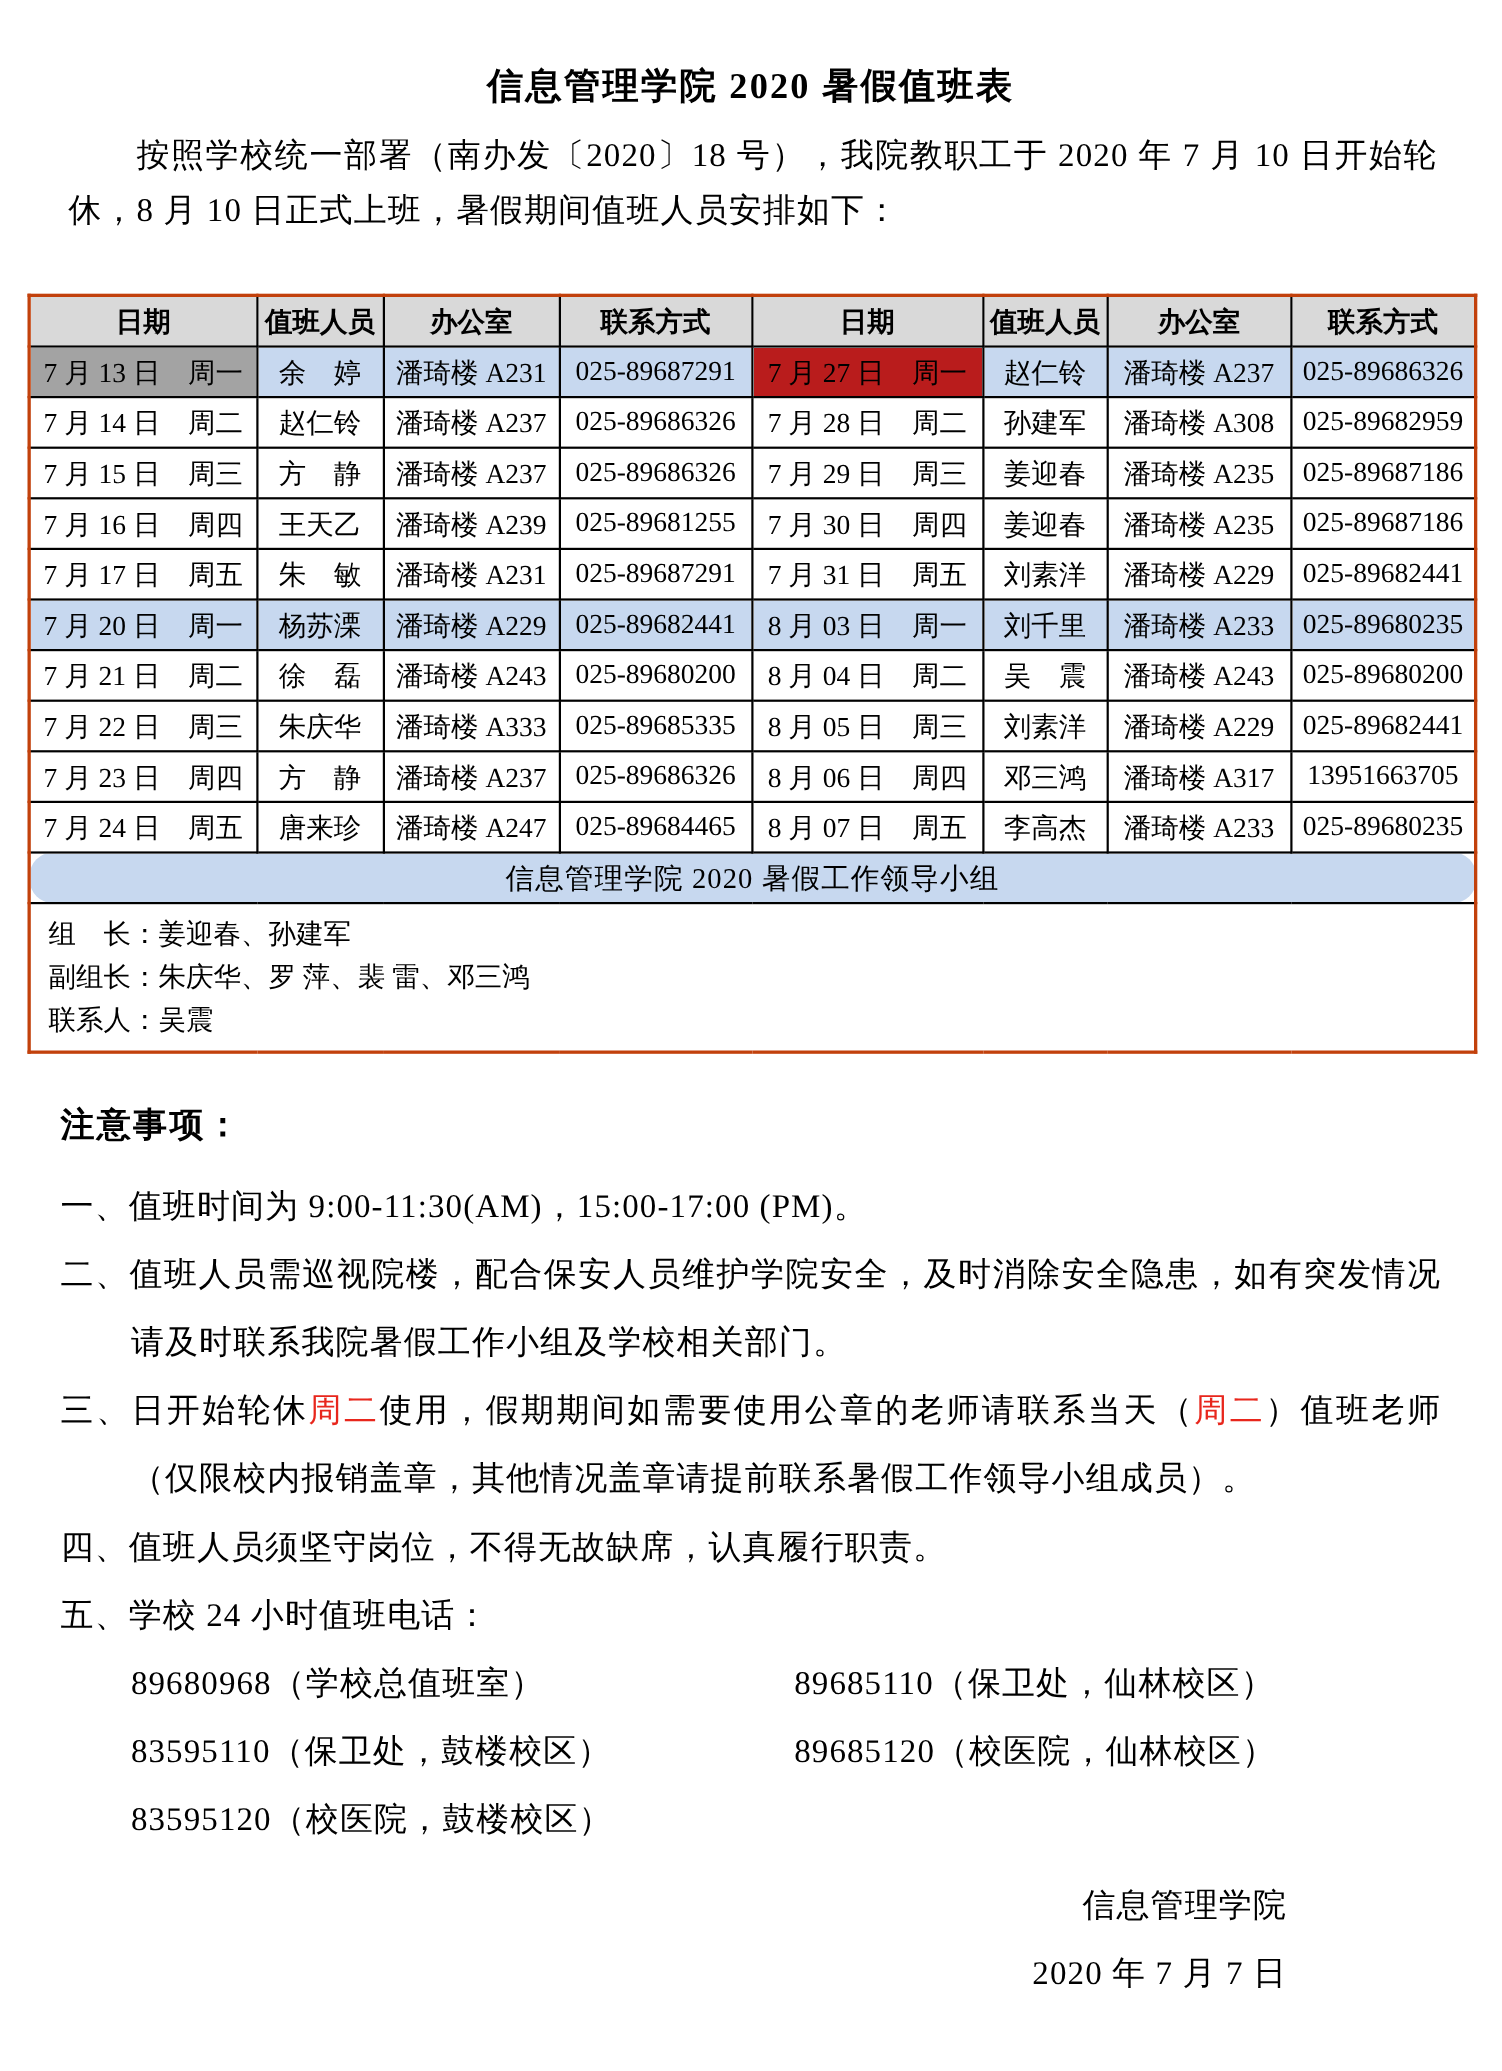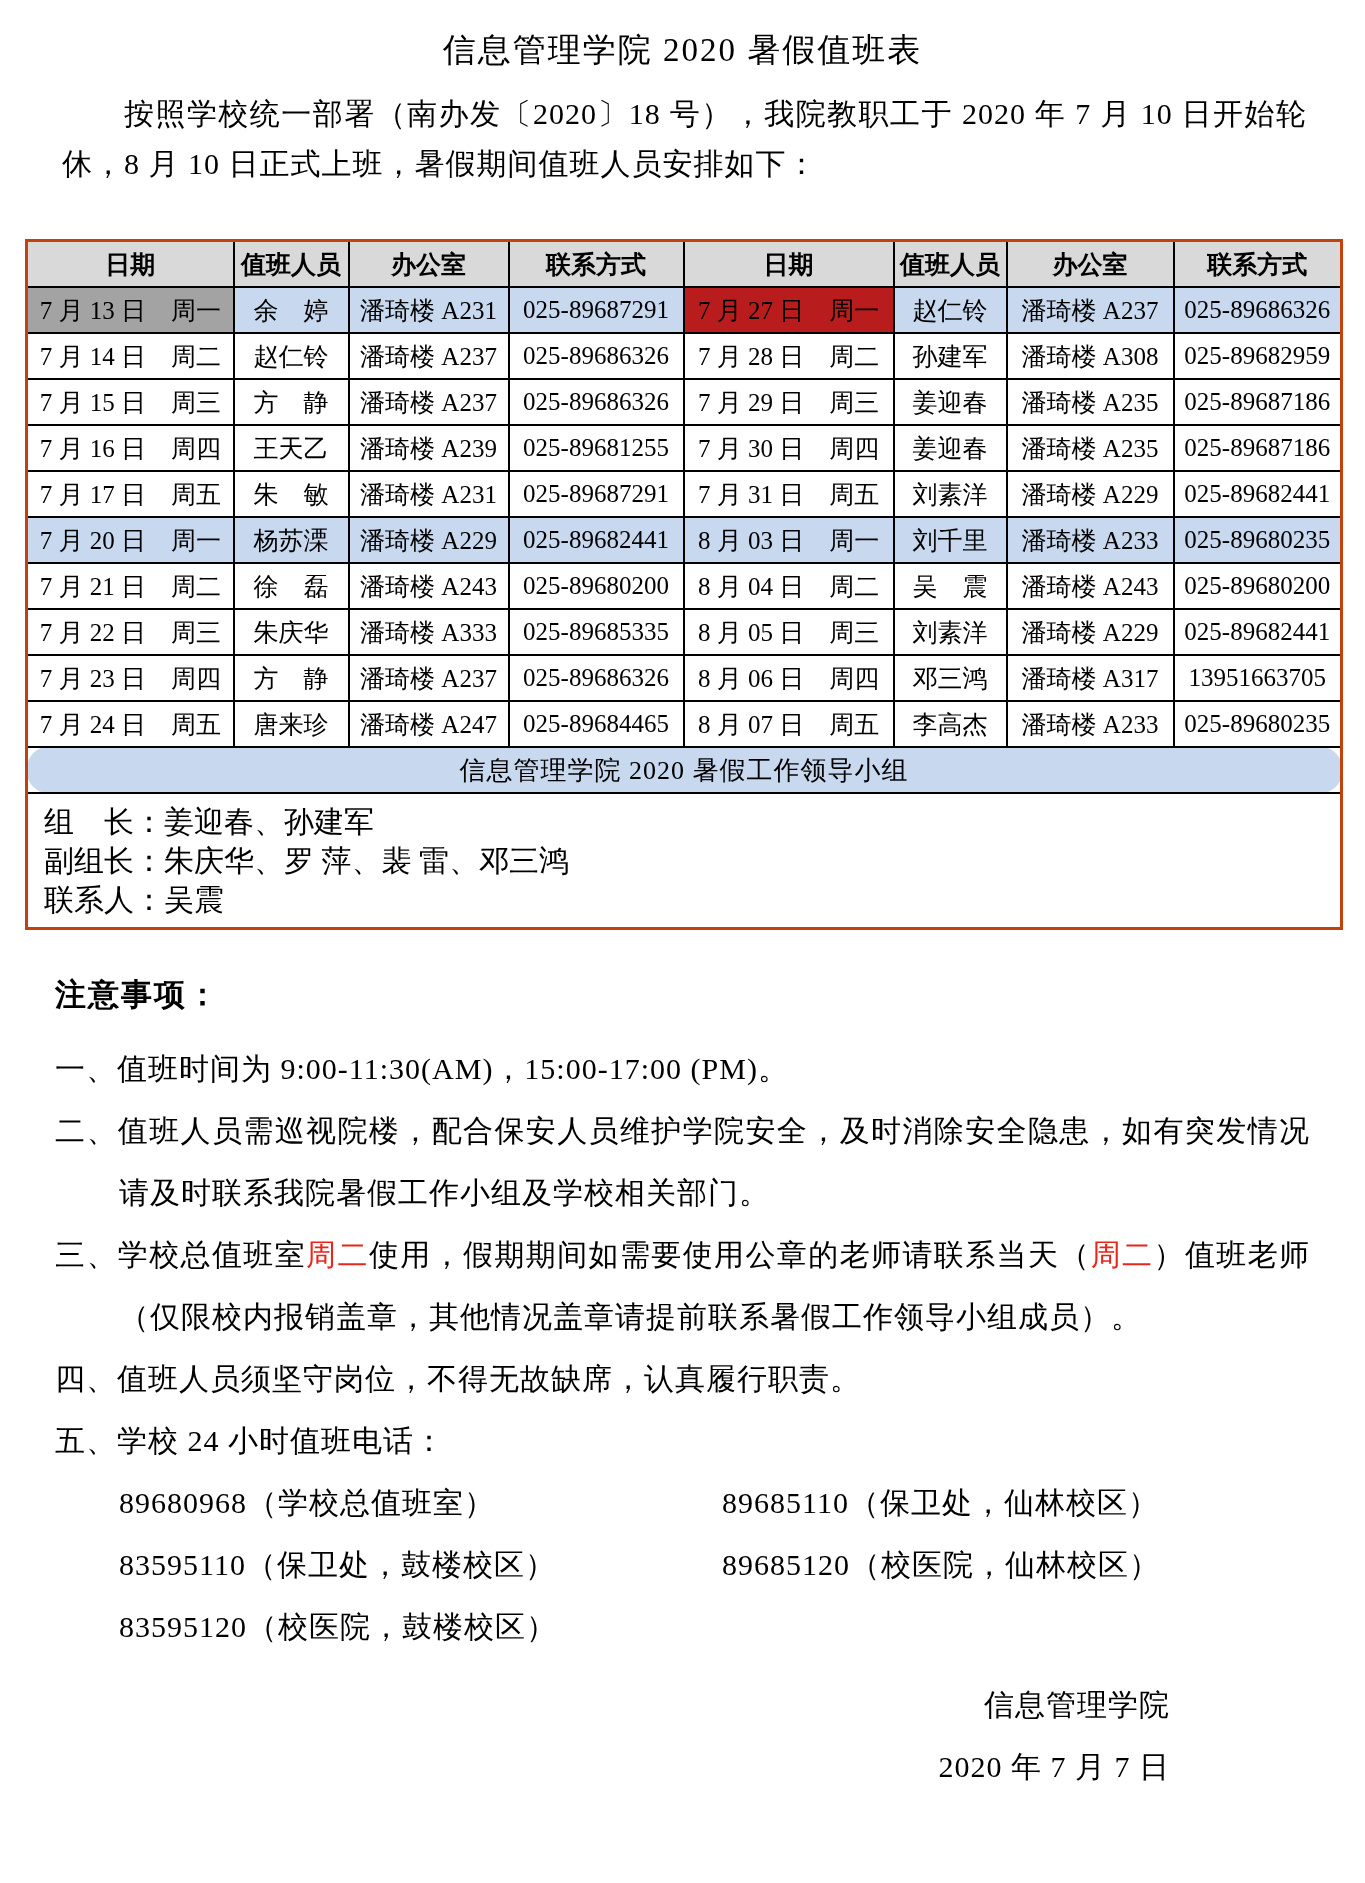--- a/index.html
+++ b/index.html
@@ -2,43 +2,43 @@
 <html><head>
 <meta charset="utf-8">
 <style>
   html,body{margin:0;padding:0;background:#ffffff;}
   .page{
     width:1365px;height:1883px;box-sizing:border-box;position:relative;
     background:#ffffff;color:#000;
     font-family:"Liberation Serif","DejaVu Serif",serif;
   }
   .title{
-    padding-top:28px;text-align:center;
-    font-size:33px;font-weight:normal;letter-spacing:2px;
+    padding-top:56px;text-align:center;
+    font-size:33px;font-weight:bold;letter-spacing:2px;
   }
   .intro{
     margin:16px 58px 0 62px;
     font-size:30px;line-height:50px;letter-spacing:1px;
     text-align:justify;text-indent:62px;
   }
   table.roster{
     margin:50px 0 0 25px;width:1315px;table-layout:fixed;
     border-collapse:collapse;border:3px solid #c2410c;
     font-size:25px;
   }
   .roster th,.roster td{
     border:2px solid #000;text-align:center;padding:0;
     overflow:hidden;white-space:nowrap;
   }
   .roster th{height:44px;font-weight:bold;}
   .roster tbody td{height:44px;}
   td.banner{height:48px;font-size:26px;letter-spacing:1px;border-radius:21px;}
   td.leadership{
     height:114px;text-align:left;padding:8px 10px 8px 16px;
-    font-size:30px;line-height:39px;background:#fff;white-space:normal;
+    font-size:25px;line-height:39px;background:#fff;white-space:normal;
   }
   .notes{margin:44px 55px 0 55px;font-size:30px;}
   .notes-title{
     font-size:31px;font-weight:bold;letter-spacing:2px;margin-bottom:22px;
     font-family:"Liberation Sans","DejaVu Sans",sans-serif;
   }
   .note-item{
     line-height:62px;letter-spacing:1px;
     padding-left:64px;text-indent:-64px;text-align:justify;
   }
@@ -197,21 +197,21 @@
         </td>
       </tr>
     </tbody>
   </table>
 
   <div class="notes">
     <div class="notes-title">注意事项：</div>
     <div id="notes-list">
         <div class="note-item"><span>一、</span><span>值班时间为 </span><span class="bold-num">9:00-11:30(AM)，15:00-17:00 (PM)</span><span>。</span></div>
         <div class="note-item"><span>二、</span><span>值班人员需巡视院楼，配合保安人员维护学院安全，及时消除安全隐患，如有突发情况请及时联系我院暑假工作小组及学校相关部门。</span></div>
-        <div class="note-item"><span>三、</span><span>学校总值班室</span><span style="color: rgb(232, 38, 28);">周二</span><span>使用，假期期间如需要使用公章的老师请联系当天（</span><span style="color: rgb(232, 38, 28);">周二</span><span>）值班老师（仅限校内报销盖章，其他情况盖章请提前联系暑假工作领导小组成员）。</span></div>
+        <div class="note-item"><span>三、</span><span>日开始轮休</span><span style="color: rgb(232, 38, 28);">周二</span><span>使用，假期期间如需要使用公章的老师请联系当天（</span><span style="color: rgb(232, 38, 28);">周二</span><span>）值班老师（仅限校内报销盖章，其他情况盖章请提前联系暑假工作领导小组成员）。</span></div>
         <div class="note-item"><span>四、</span><span>值班人员须坚守岗位，不得无故缺席，认真履行职责。</span></div>
         <div class="note-item"><span>五、</span><span>学校 24 小时值班电话：</span></div>
       </div>
     <div id="phone-list">
         <div class="phone-row"><span class="phone-col first">89680968（学校总值班室）</span><span class="phone-col">89685110（保卫处，仙林校区）</span></div>
         <div class="phone-row"><span class="phone-col first">83595110（保卫处，鼓楼校区）</span><span class="phone-col">89685120（校医院，仙林校区）</span></div>
         <div class="phone-row"><span class="phone-col first">83595120（校医院，鼓楼校区）</span></div>
       </div>
   </div>
 

